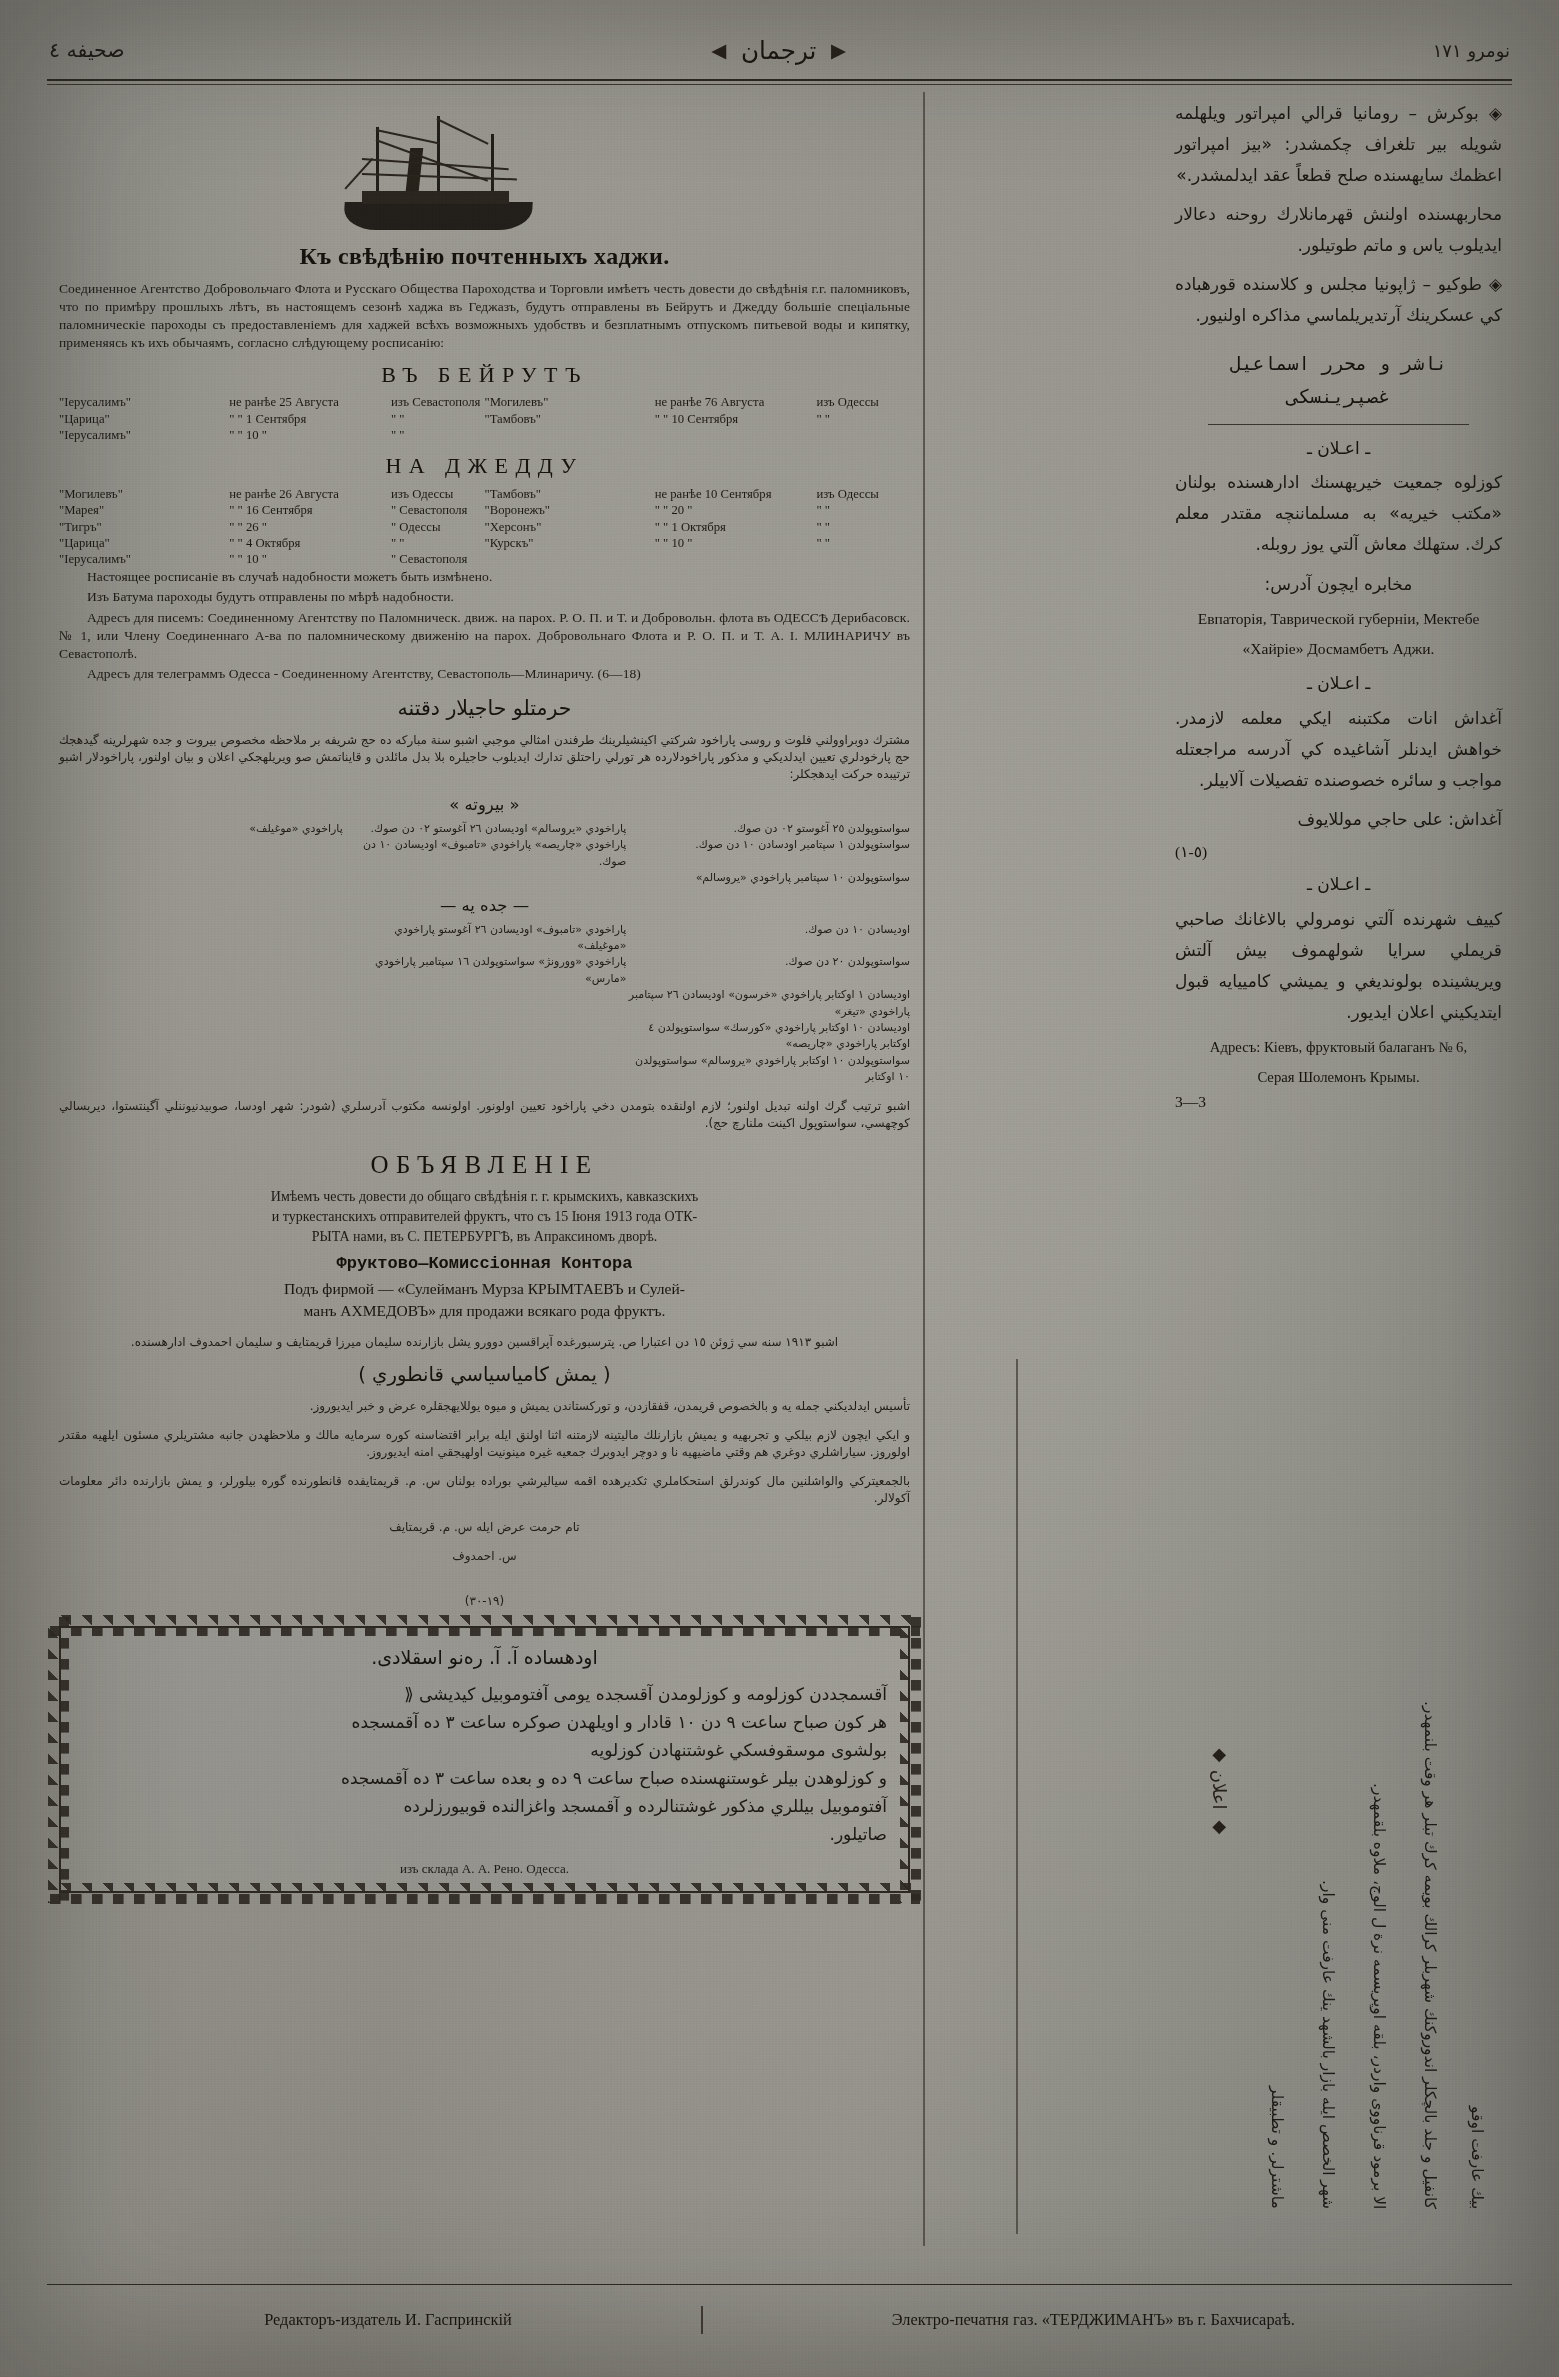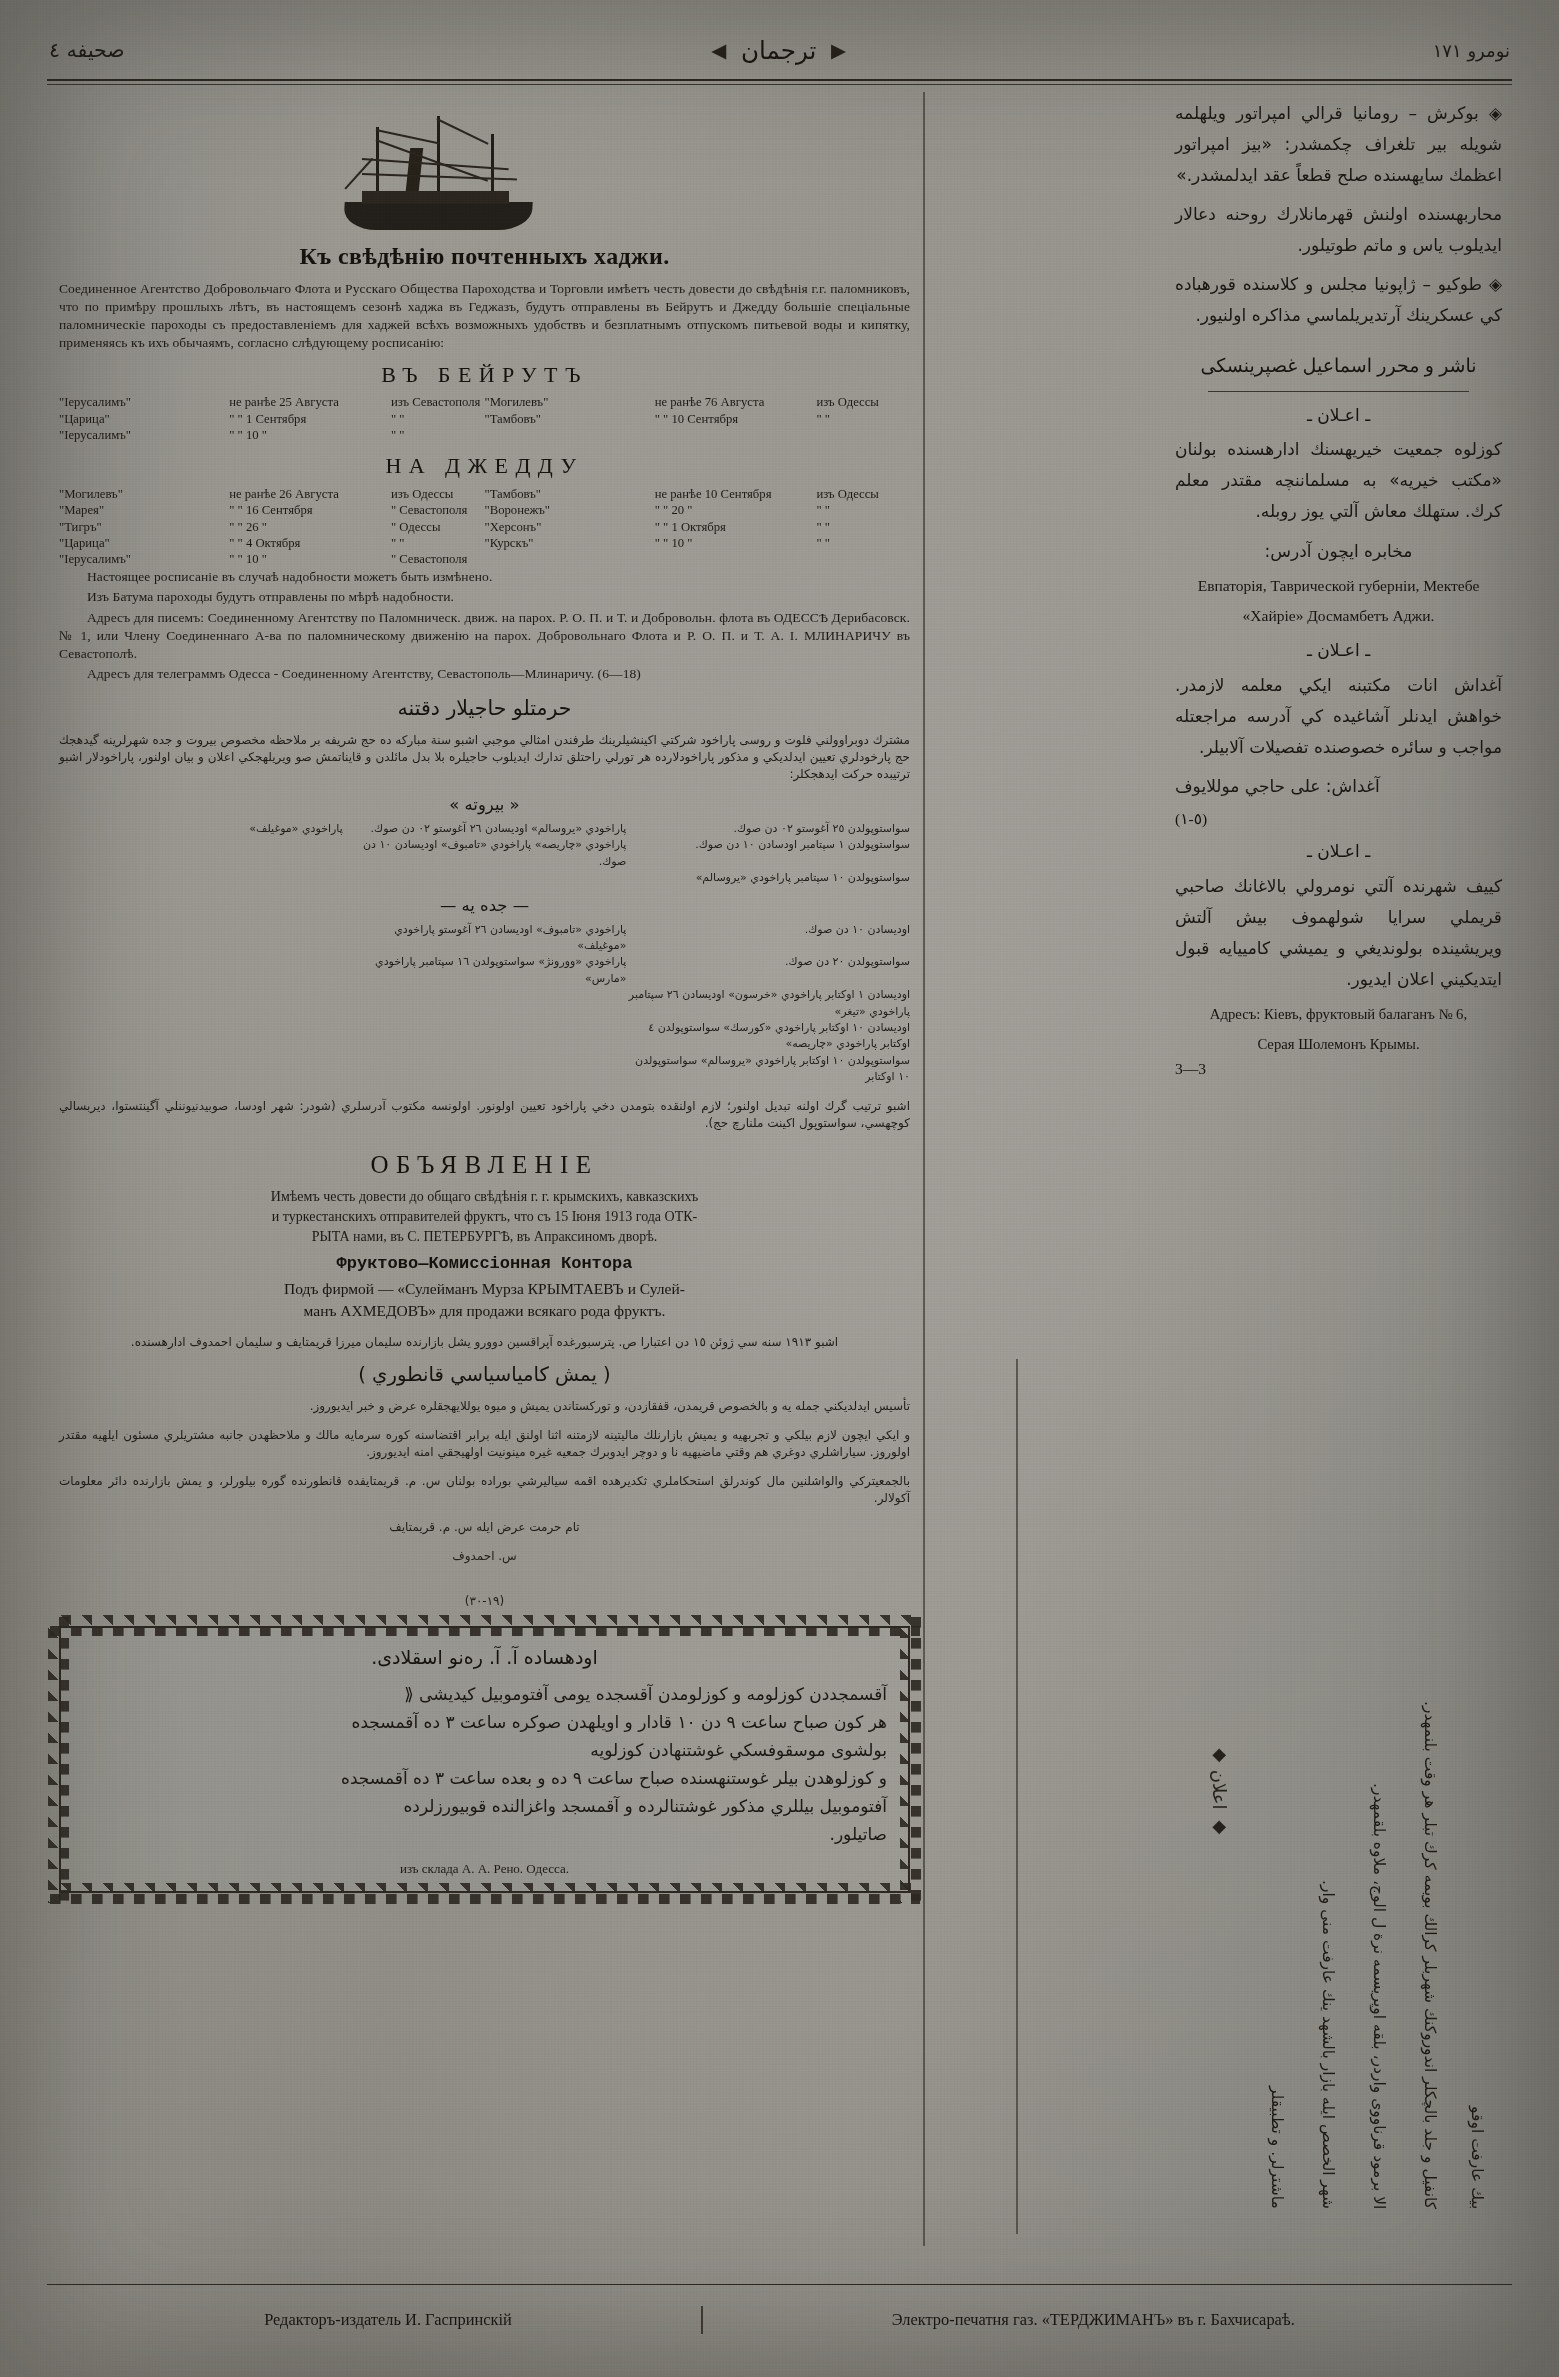--- a/index.html
+++ b/index.html
@@ -264,21 +264,21 @@
     color: #1a1612;
     text-align: justify;
     margin: 0 0 8.2px;
     font-family: "DejaVu Sans", sans-serif;
   }
   .ar-masthead2 {
     text-align: center;
     font-size: 19px;
     line-height: 33px;
     margin: 18px 0 6.5px;
-    font-family: Liberation Sans, sans-serif;
+    font-family: Liberation Mono, monospace;
     color: #16120e;
   }
   .ar-rule {
     border-top: 0.8px solid #3a352e;
     margin: 8.2px 33px;
   }
   .ar-sub {
     text-align: center;
     font-size: 17px;
     margin: 13px 0 9.8px;
@@ -618,21 +618,21 @@
     <div class="ar-rule"></div>
 
     <div class="ar-sub">ـ اعـلان ـ</div>
     <p class="ar-p">كوزلوه جمعيت خيريهسنك ادارهسنده بولنان «مكتب خيريه» به مسلماننچه مقتدر معلم كرك. ستهلك معاش آلتي يوز روبله.</p>
     <p class="ar-p" style="text-align:center;">مخابره ايچون آدرس:</p>
     <div class="ru-addr">Евпаторiя, Таврической губернiи, Мектебе</div>
     <div class="ru-addr">«Хайрiе» Досмамбетъ Аджи.</div>
 
     <div class="ar-sub">ـ اعـلان ـ</div>
     <p class="ar-p">آغداش انات مكتبنه ايكي معلمه لازمدر. خواهش ايدنلر آشاغيده كي آدرسه مراجعتله مواجب و سائره خصوصنده تفصيلات آلابيلر.</p>
-    <p class="ar-p" style="text-align:left;">آغداش: على حاجي موللايوف</p>
+    <p class="ar-p" style="text-align:right;">آغداش: على حاجي موللايوف</p>
     <div class="count">(٥-١)</div>
 
     <div class="ar-sub">ـ اعـلان ـ</div>
     <p class="ar-p">كييف شهرنده آلتي نومرولي بالاغانك صاحبي قريملي سرايا شولهموف بيش آلتش ويريشينده بولونديغي و يميشي كامييايه قبول ايتديكيني اعلان ايديور.</p>
     <div class="ru-addr small">Адресъ: Кiевъ, фруктовый балаганъ № 6,</div>
     <div class="ru-addr small">Серая Шолемонъ Крымы.</div>
     <div class="count">3—3</div>
   </div>
 
   <div class="vert-block">

